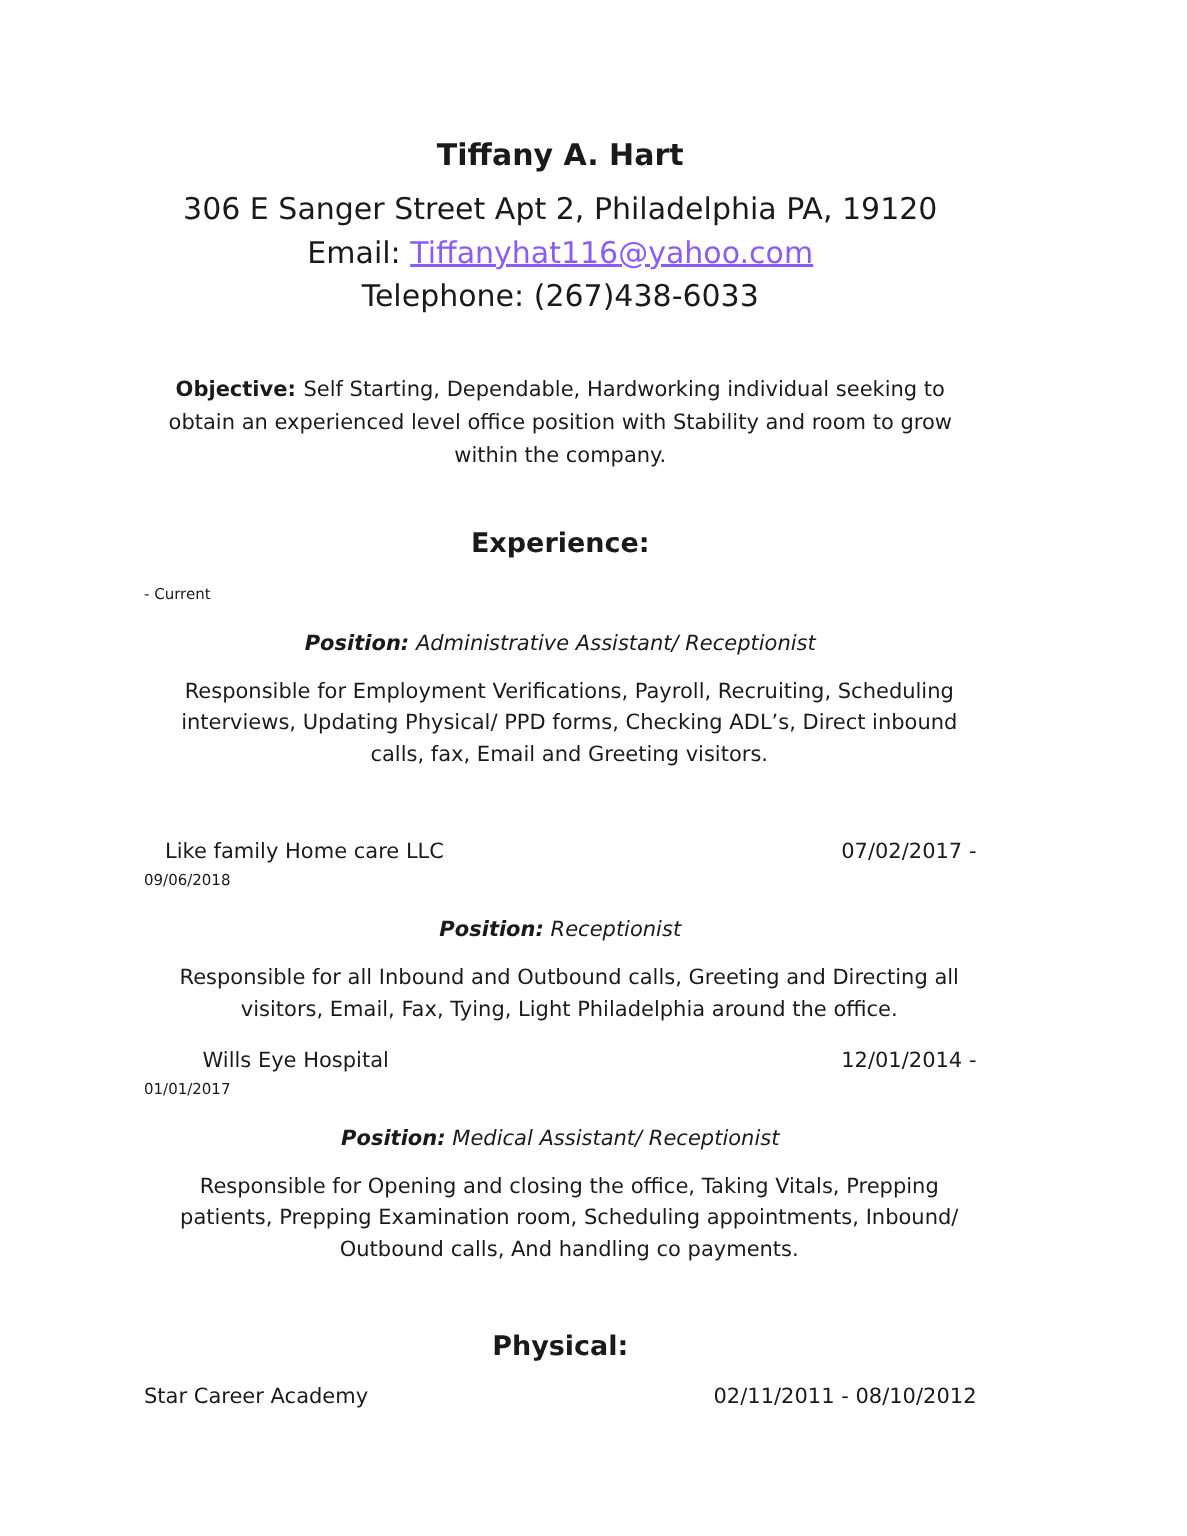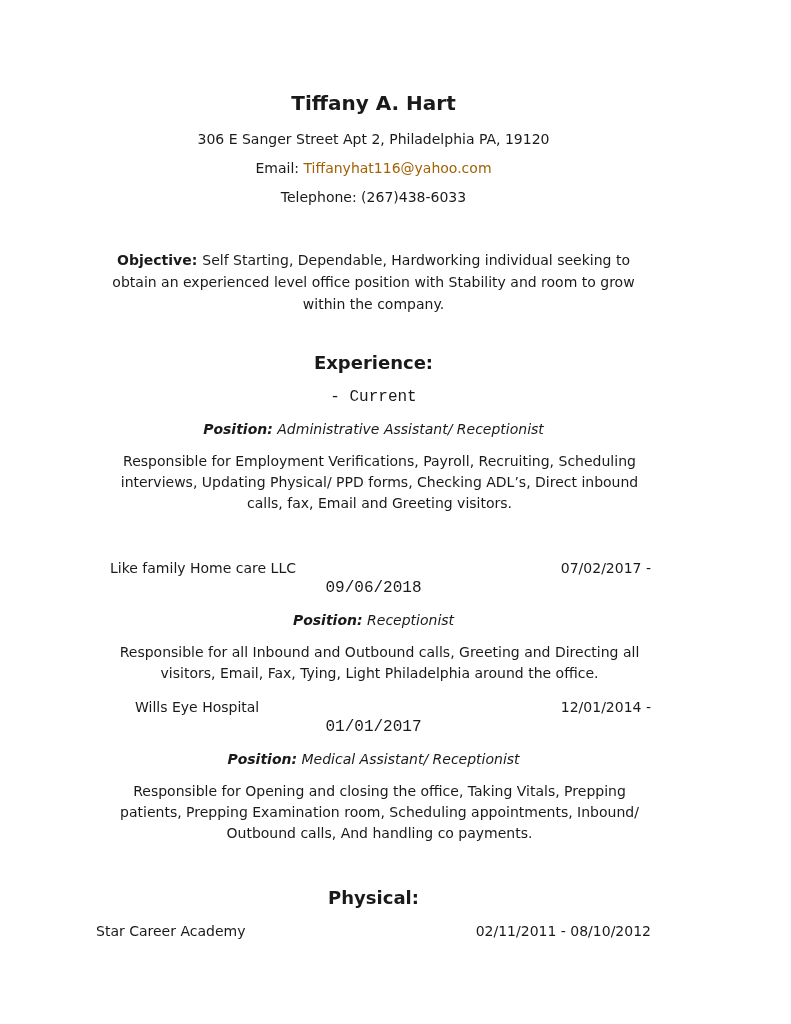--- a/index.html
+++ b/index.html
@@ -19,26 +19,27 @@
   }
   
   .resume-header { text-align: center; }
   .person-name {
     font-size: 20px;
     font-weight: bold;
     margin: 0 0 16px 0;
     line-height: 24px;
   }
   .contact-line {
-    font-size: 14px;
+    font-size: 20px;
     line-height: 17px;
     margin: 0 0 12px 0;
   }
   .email-link {
-    color: #a16207;
+    color: #8b5cf6;
+    text-decoration: underline;
     cursor: pointer;
   }
   
   .objective {
     margin: 43px 0 0 0;
     font-size: 14px;
     line-height: 22px;
     text-align: center;
   }
   .objective .obj-label { font-weight: bold; margin-right: 5px; }
@@ -57,25 +58,23 @@
     display: flex;
     justify-content: space-between;
     font-size: 14px;
     line-height: 20px;
   }
   .company { white-space: nowrap; }
   .indent-1 { padding-left: 14px; }
   .indent-2 { padding-left: 39px; }
   .job-date { white-space: nowrap; text-align: right; }
   .date-wrap {
-    text-align: center;
-    font-size: 16px;
+    font-size: 10px;
     line-height: 20px;
     margin: 0;
-    font-family: Liberation Mono, monospace;
   }
   .position {
     text-align: center;
     font-size: 14px;
     line-height: 18px;
     margin: 13px 0 0 0;
     font-style: italic;
   }
   .position .pos-label { font-weight: bold; }
   .job-desc {

